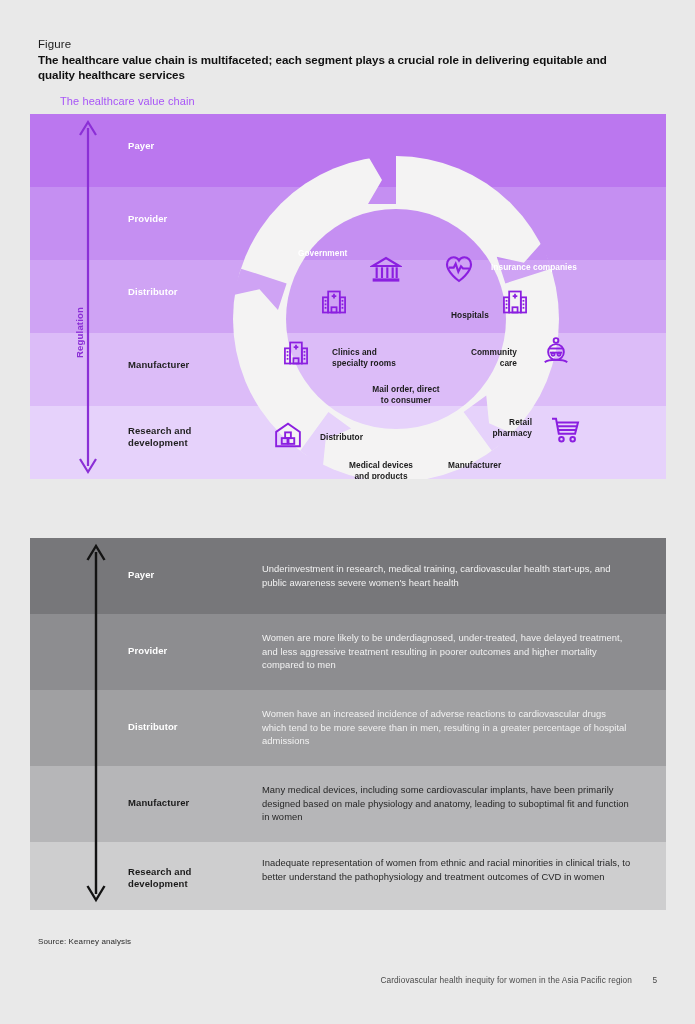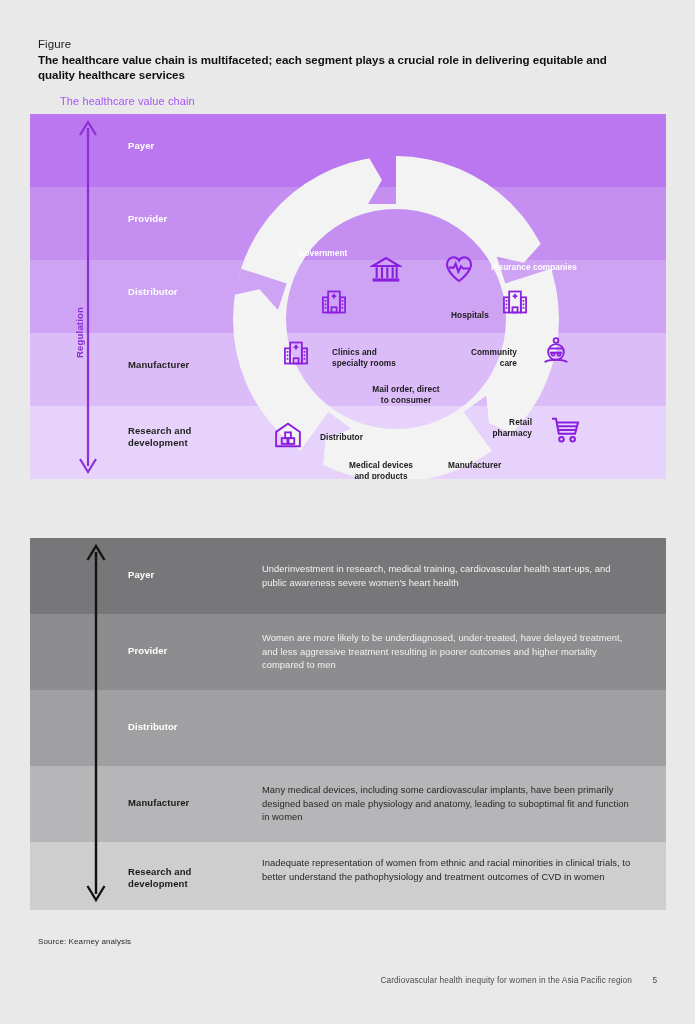--- a/index.html
+++ b/index.html
@@ -253,20 +253,21 @@
     <div class="grow-label gl-light" style="top:107px;">Provider</div>
     <div class="grow-label gl-light" style="top:183px;">Distributor</div>
     <div class="grow-label gl-dark" style="top:259px;">Manufacturer</div>
     <div class="grow-label gl-dark" style="top:328px;width:88px;">
       <span>Research and</span><br>
       <span>development</span>
     </div>
 
     <div class="grow-text gt-light" style="top:24px;">Underinvestment in research, medical training, cardiovascular health start-ups, and public awareness severe women's heart health</div>
     <div class="grow-text gt-light" style="top:93px;">Women are more likely to be underdiagnosed, under-treated, have delayed treatment, and less aggressive treatment resulting in poorer outcomes and higher mortality compared to men</div>
+    <div class="grow-text gt-light" style="top:169px;">Women have an increased incidence of adverse reactions to cardiovascular drugs which tend to be more severe than in men, resulting in a greater percentage of hospital admissions</div>
     <div class="grow-text gt-dark" style="top:245px;">Many medical devices, including some cardiovascular implants, have been primarily designed based on male physiology and anatomy, leading to suboptimal fit and function in women</div>
     <div class="grow-text gt-dark" style="top:318px;">Inadequate representation of women from ethnic and racial minorities in clinical trials, to better understand the pathophysiology and treatment outcomes of CVD in women</div>
 
   </div>
 
   <div class="source">Source: Kearney analysis</div>
   <div class="foot-title">Cardiovascular health inequity for women in the Asia Pacific region</div>
   <div class="foot-page">5</div>
 
 </div>

